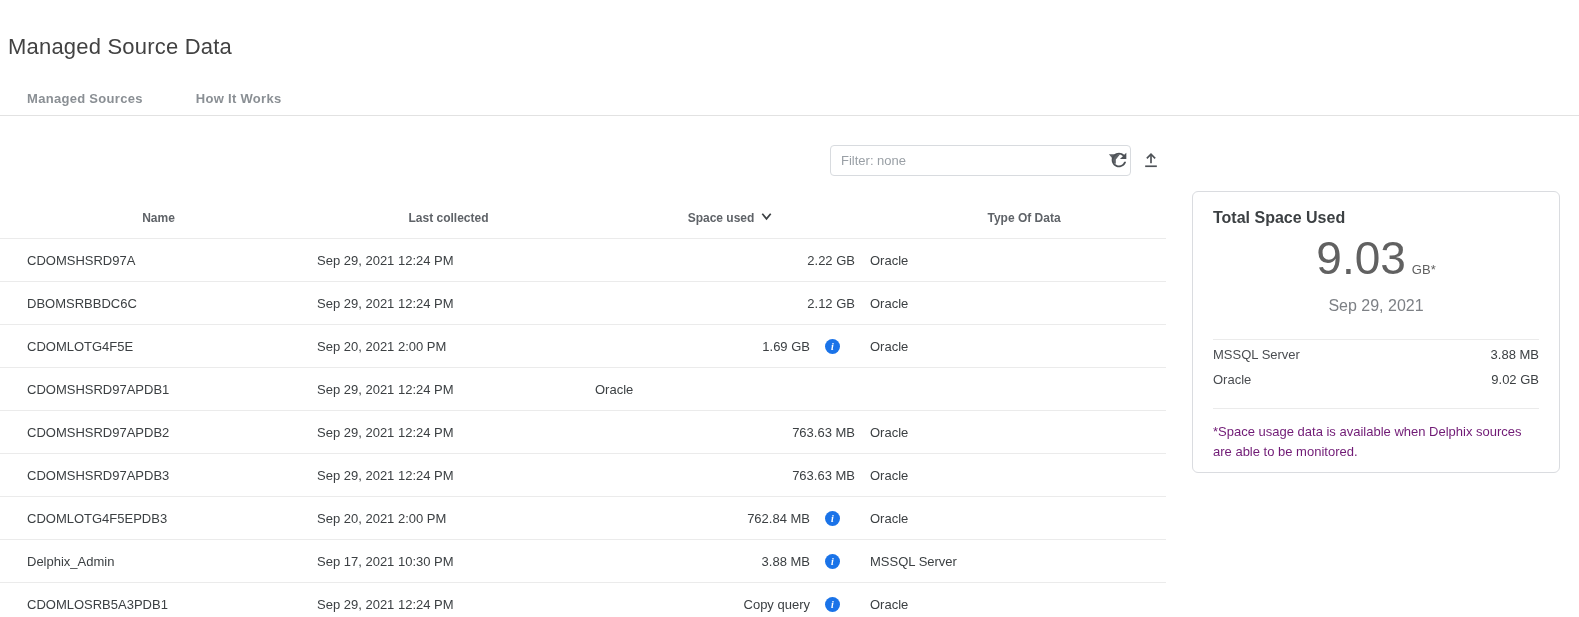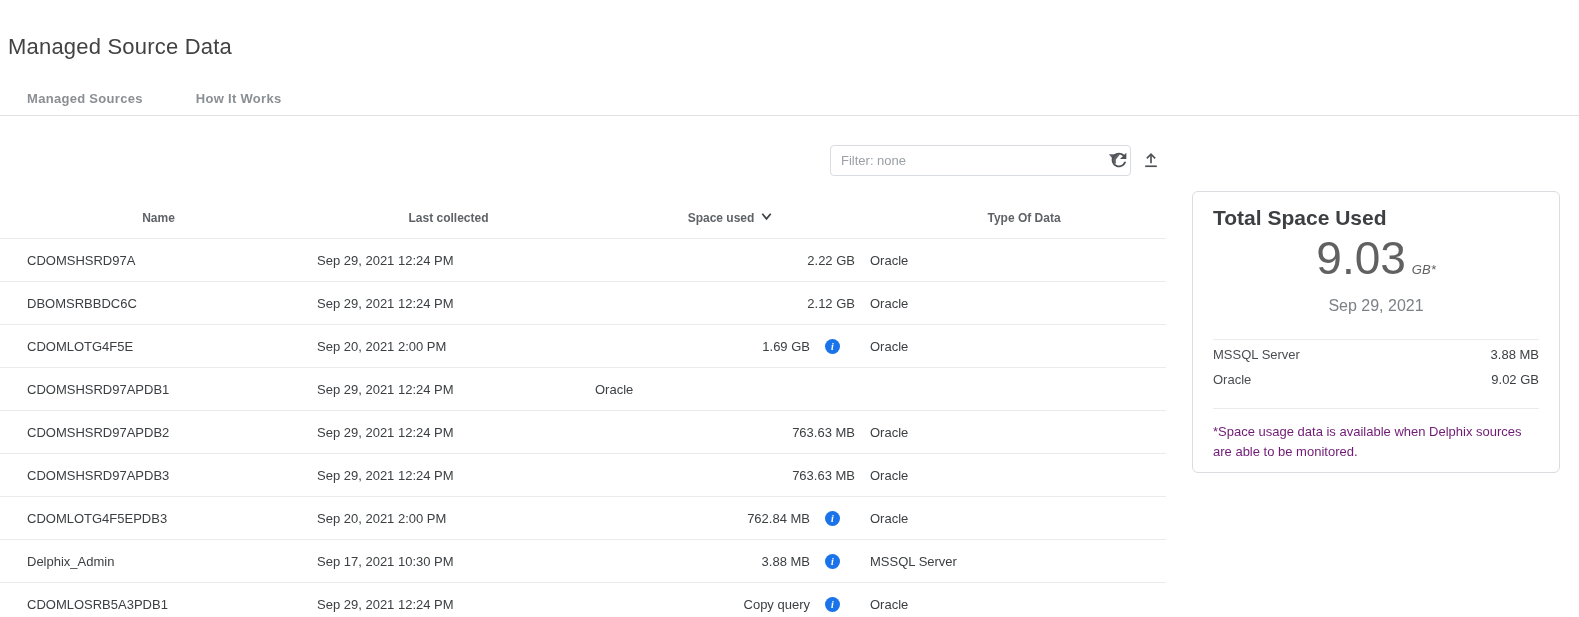--- a/index.html
+++ b/index.html
@@ -34,24 +34,24 @@
   .cell-name { padding-left:27px; }
   .cell-date { padding-left:27px; }
   .cell-space { display:flex; align-items:center; justify-content:flex-end; }
   .info-slot { width:45px; display:flex; justify-content:center; }
   .info-icon { width:15px; height:15px; border-radius:50%; background:#1a73e8; color:#fff; font-size:10px; font-weight:bold; font-style:italic; font-family:"Liberation Serif", serif; display:flex; align-items:center; justify-content:center; cursor:pointer; }
   .cell-type { padding-left:15px; }
   .copy-query { cursor:pointer; }
 
   
   .panel { position:absolute; left:1192px; top:163px; width:368px; height:282px; border:1px solid #dadce0; border-radius:6px; padding:16px 20px; }
-  .panel-title { font-size:21px; font-weight:bold; color:#3c4043; line-height:20px; }
+  .panel-title { font-size:16px; font-weight:bold; color:#3c4043; line-height:20px; }
   .total-line { text-align:center; margin-top:4px; line-height:52px; }
   .total-value { font-size:46px; color:#616161; }
-  .total-unit { font-size:13px; color:#616161; margin-left:6px;font-style:italic; }
+  .total-unit { font-size:13px; color:#616161; margin-left:6px; }
   .total-date { text-align:center; font-size:16px; color:#7d8085; line-height:20px; }
   .panel-divider { border:none; border-top:1px solid #ebebeb; margin-top:23px; }
   .panel-divider-2 { border:none; border-top:1px solid #ebebeb; margin-top:16px; }
   .breakdown { margin-top:2px; }
   .breakdown-row { display:flex; justify-content:space-between; align-items:center; line-height:25px; font-size:13px; }
   .bd-label { color:#4a4d51; }
   .bd-value { color:#3c4043; }
   .footnote { margin-top:13px; font-size:13px; color:#701a75; line-height:1.5; }
 </style>
 </head>

